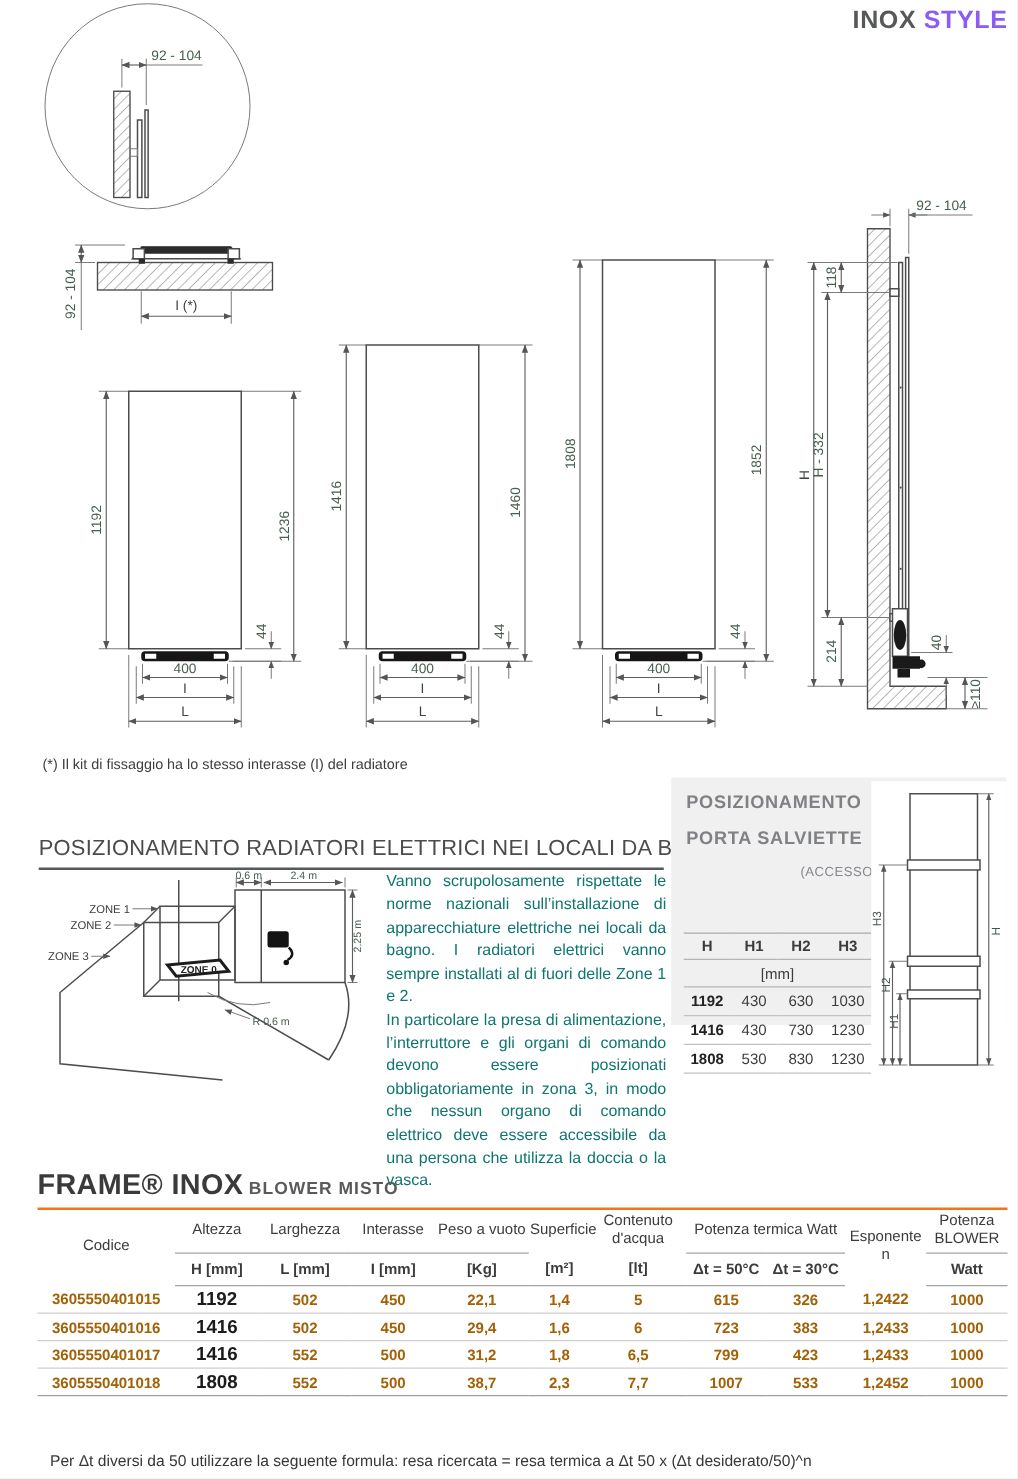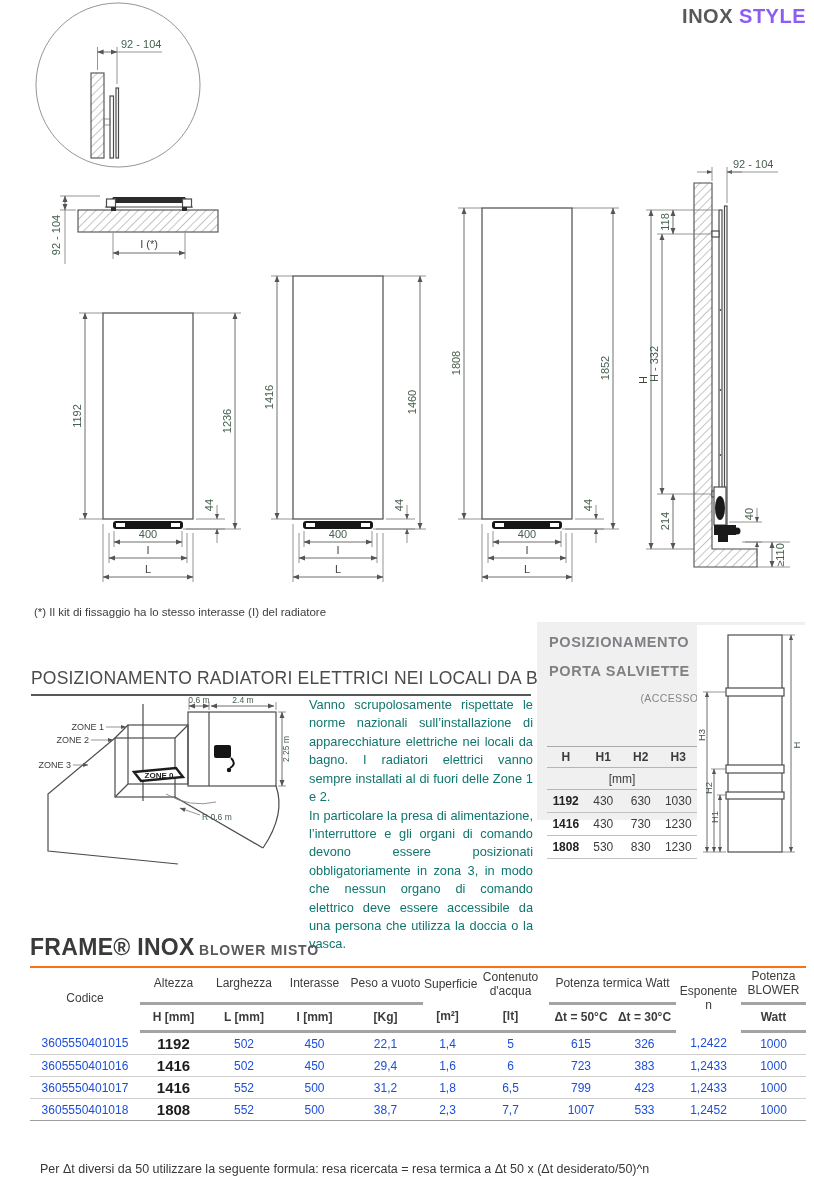--- a/index.html
+++ b/index.html
@@ -51,26 +51,26 @@
   .ttab tr.tr td { border-bottom:1px solid #c2c2c3; height:22px; }
   .ttab td.hb { font-weight:700; color:#222; }
   .whitebox { position:absolute; left:160px; top:3px; width:108px; height:238px; background:#ffffff; }
 
   
   .prod-head { position:absolute; left:30px; top:934px; width:776px; border-bottom:2px solid #f97316; padding-bottom:5px; }
   .prod-head .pt1 { font-size:23px; font-weight:800; color:#3a3a3a; letter-spacing:.3px; }
   .prod-head .pt2 { font-size:14px; font-weight:600; color:#5a5a5a; letter-spacing:.8px; }
   table.prod { position:absolute; left:30px; top:966px; width:776px; border-collapse:collapse; table-layout:fixed; font-size:12px; }
   table.prod th { font-weight:400; color:#3c3c3c; text-align:center; vertical-align:middle; line-height:1.15; padding:2px 1px; }
-  table.prod td { text-align:center; color:#1d4ed8; padding:0 1px; }
+  table.prod td { text-align:center; color:#a16207; padding:0 1px;font-weight:bold; }
   table.prod tr.h1row th { height:32px; }
   table.prod tr.urow th { height:21px; font-weight:700; }
   table.prod tr.drow td { height:21px; border-bottom:1px solid #cfcfcf; }
   table.prod tr.drow:last-child td { border-bottom:1px solid #9e9e9e; }
-  table.prod .bb { border-bottom:3px solid #a3a3a3; }
+  table.prod .bb { border-bottom:1px solid #a3a3a3; }
   table.prod .hval { font-weight:700; font-size:15px; color:#1c1c1c; }
 
   .footnote { position:absolute; left:40px; top:1162px; font-size:12.5px; color:#383838; }
 </style>
 </head>
 <body>
 
 <div class="page">
 
   <div class="brand">

